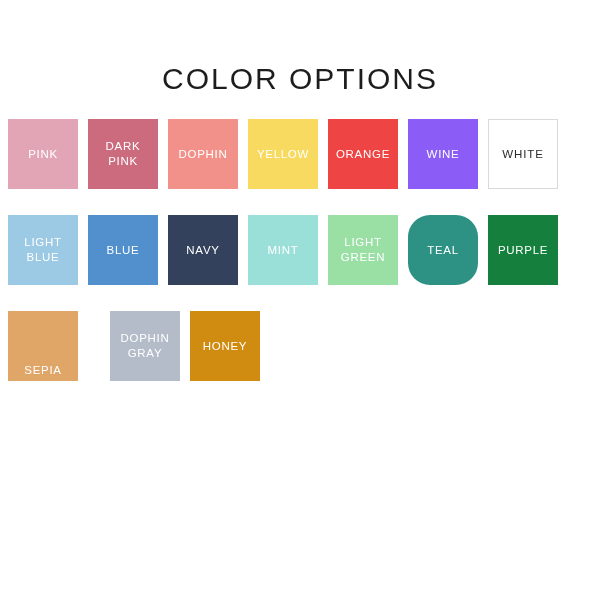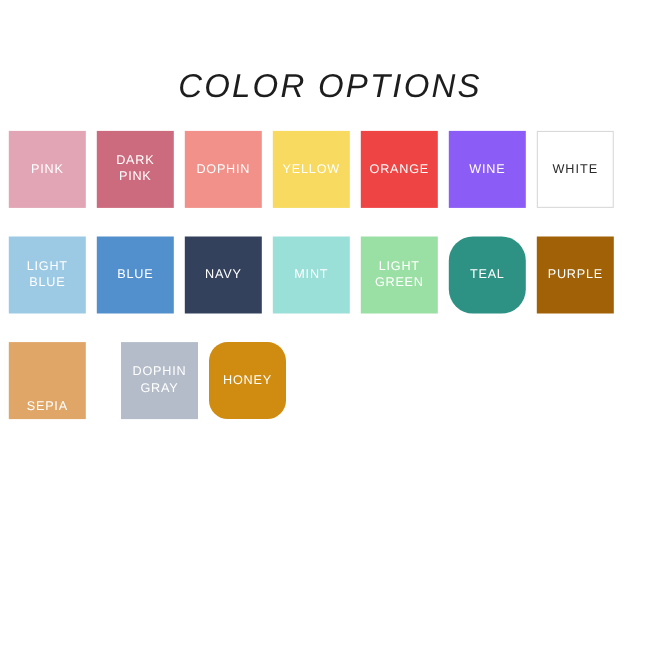--- a/index.html
+++ b/index.html
@@ -74,21 +74,21 @@
   .swatch.outlined .swatch-label {
     color: #2b2b2b;
     letter-spacing: 0.9px;
   }
 </style>
 </head>
 <body>
 
 <div id="palette-page" style="background: rgb(255, 255, 255);">
 
-  <div id="page-title" style="color: rgb(29, 29, 29); font-style: italic;">COLOR OPTIONS</div>
+  <div id="page-title" style="color: rgb(29, 29, 29);">COLOR OPTIONS</div>
 
   <div id="swatch-grid">
       <div class="swatch-row">
         <div class="swatch" style="background: rgb(226, 165, 181);">
           <span class="swatch-label" style="color: rgb(255, 255, 255);">PINK</span>
         </div>
         <div class="swatch" style="background: rgb(205, 107, 126);">
           <span class="swatch-label" style="color: rgb(255, 255, 255);">DARK
 PINK</span>
         </div>
@@ -122,31 +122,31 @@
         <div class="swatch" style="background: rgb(154, 223, 216);">
           <span class="swatch-label" style="color: rgb(255, 255, 255);">MINT</span>
         </div>
         <div class="swatch" style="background: rgb(154, 224, 164);">
           <span class="swatch-label" style="color: rgb(255, 255, 255);">LIGHT
 GREEN</span>
         </div>
         <div class="swatch" style="background: rgb(45, 145, 132); border-radius: 22px;">
           <span class="swatch-label" style="color: rgb(255, 255, 255);">TEAL</span>
         </div>
-        <div class="swatch" style="background: #a16207;">
+        <div class="swatch" style="background: #15803d;">
           <span class="swatch-label" style="color: rgb(255, 255, 255);">PURPLE</span>
         </div>
       </div>
       <div class="swatch-row">
         <div class="swatch" style="background: rgb(224, 166, 104);">
           <span class="swatch-label" style="color: rgb(255, 255, 255); margin-top: 48px;">SEPIA</span>
         </div>
         <div class="swatch" style="background: rgb(179, 188, 200); margin-left: 22px;">
           <span class="swatch-label" style="color: rgb(255, 255, 255);">DOPHIN
 GRAY</span>
         </div>
-        <div class="swatch" style="background: rgb(208, 140, 16); border-radius: 17px;">
+        <div class="swatch" style="background: rgb(208, 140, 16);">
           <span class="swatch-label" style="color: rgb(255, 255, 255);">HONEY</span>
         </div>
       </div>
     </div>
 
 </div>
 
 </body></html>

